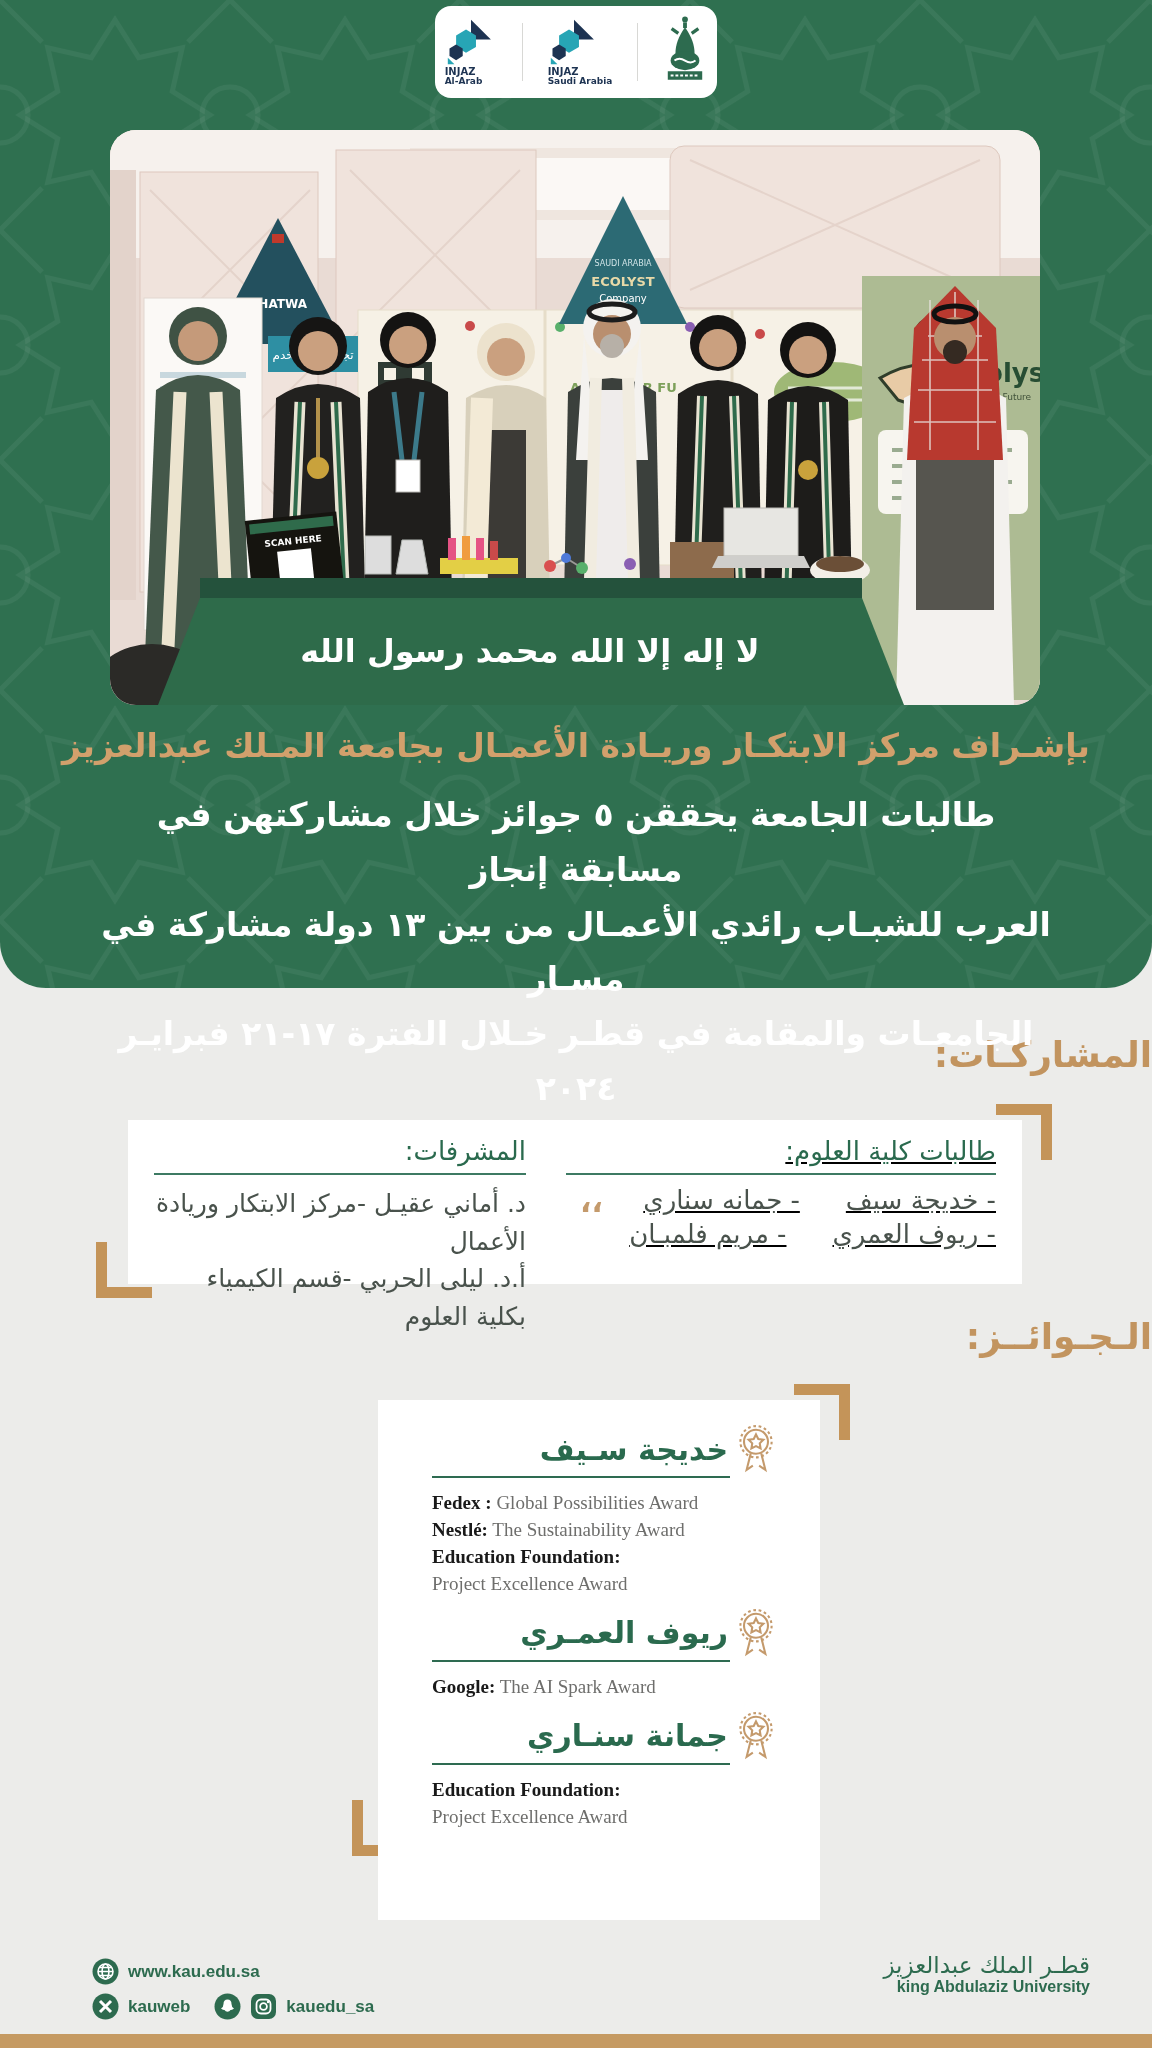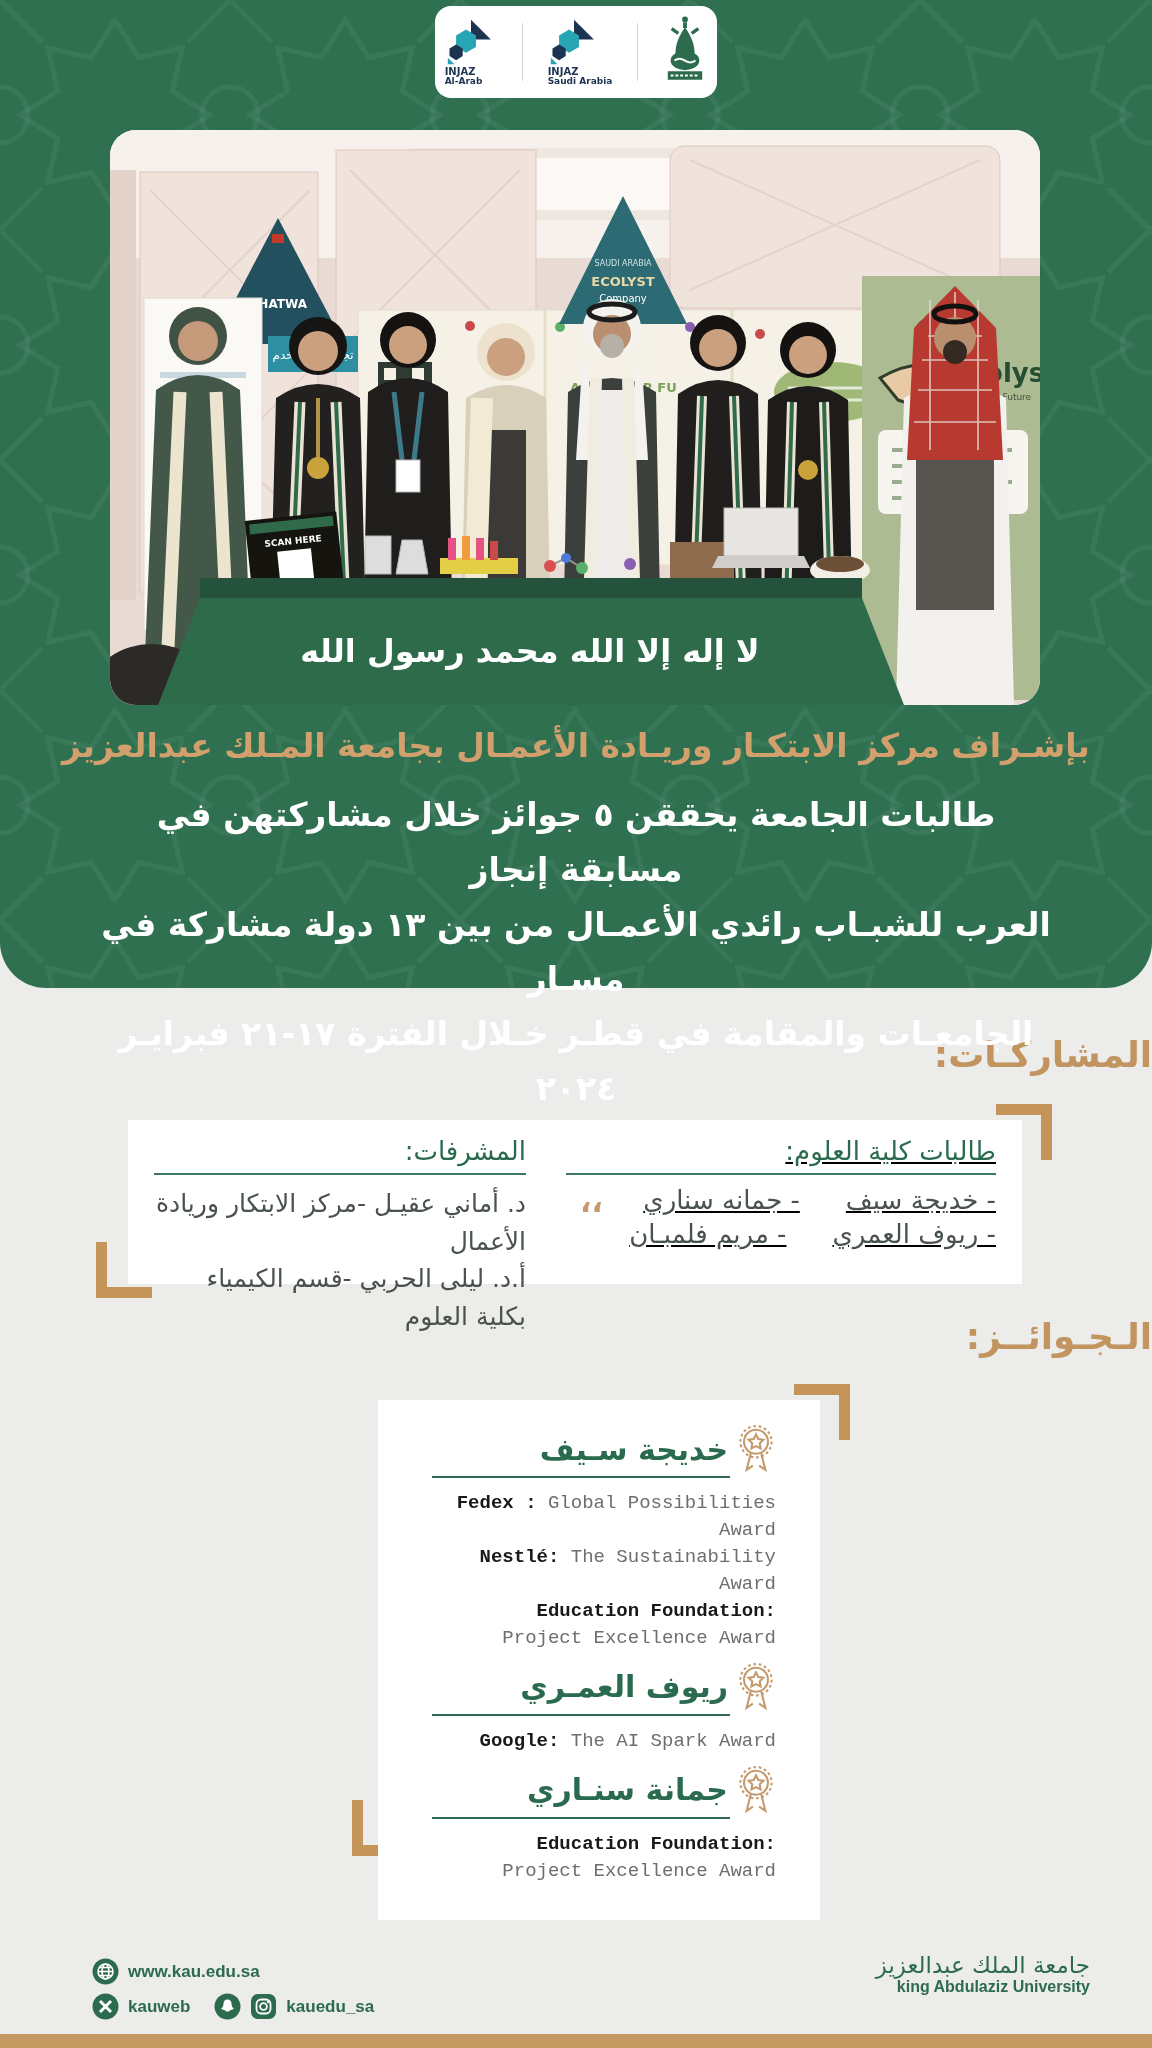--- a/index.html
+++ b/index.html
@@ -54,21 +54,21 @@
   .p-sline { color:#49524C; font-size:25px; line-height:1.5; }
   .quote { position:absolute; left:452px; top:64px; color:#C49A6C; font-size:30px; font-weight:bold; }
 
   
   #awards-card { position:absolute; left:378px; top:1400px; width:442px; height:520px;
     background:#fff; direction:rtl; padding:24px 44px 0 54px; }
   .award-entry { margin-bottom:10px; }
   .award-head { display:flex; align-items:center; gap:8px; }
   .award-name { color:#2A6A4E; font-size:30px; font-weight:bold; }
   .award-underline { border-bottom:2px solid #2E6B51; margin:2px 46px 12px 0; }
-  .award-lines { direction:ltr; text-align:right; font-family:Liberation Mono, monospace;
+  .award-lines { direction:ltr; text-align:left; font-family:Liberation Serif, serif;
     font-size:19px; color:#6E6E6C; line-height:1.42; }
   .award-lines b { color:#191919; }
 
   
   .footer { position:absolute; left:0; top:1948px; width:1152px; height:86px; }
   .f-left { position:absolute; left:92px; top:10px; }
   .f-row { display:flex; align-items:center; gap:9px; margin-bottom:8px;
     color:#2D6B4F; font-weight:bold; font-size:17px; font-family:"Liberation Sans", sans-serif; }
   .f-right { position:absolute; right:62px; top:4px; text-align:right; color:#2D6B4F; }
   .f-right .ar { font-size:23px; direction:rtl; }
@@ -452,20 +452,20 @@
         <svg width="27" height="27" viewBox="0 0 27 27">
           <rect x="1" y="1" width="25" height="25" rx="7" fill="#2d6b4f"></rect>
           <rect x="6.5" y="6.5" width="14" height="14" rx="4.5" fill="none" stroke="#ffffff" stroke-width="1.8"></rect>
           <circle cx="13.5" cy="13.5" r="3.4" fill="none" stroke="#ffffff" stroke-width="1.8"></circle>
           <circle cx="18" cy="9" r="1.2" fill="#ffffff"></circle>
         </svg>
         <span>kauedu_sa</span>
       </div>
     </div>
     <div class="f-right">
-      <div class="ar">جامعة الملك عبدالعزيز</div>
+      <div class="ar">قطـر الملك عبدالعزيز</div>
       <div class="en">king Abdulaziz University</div>
     </div>
   </div>
 
   <div class="gold-bar"></div>
 
 </div>
 
 </body></html>

